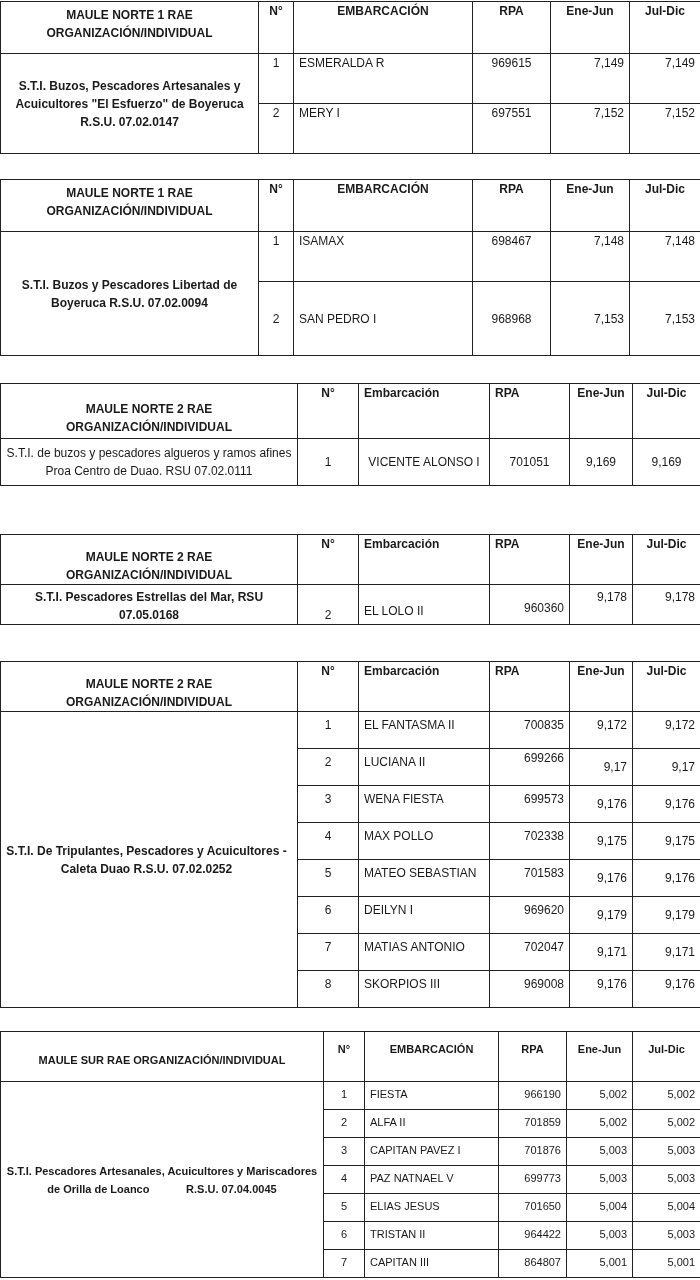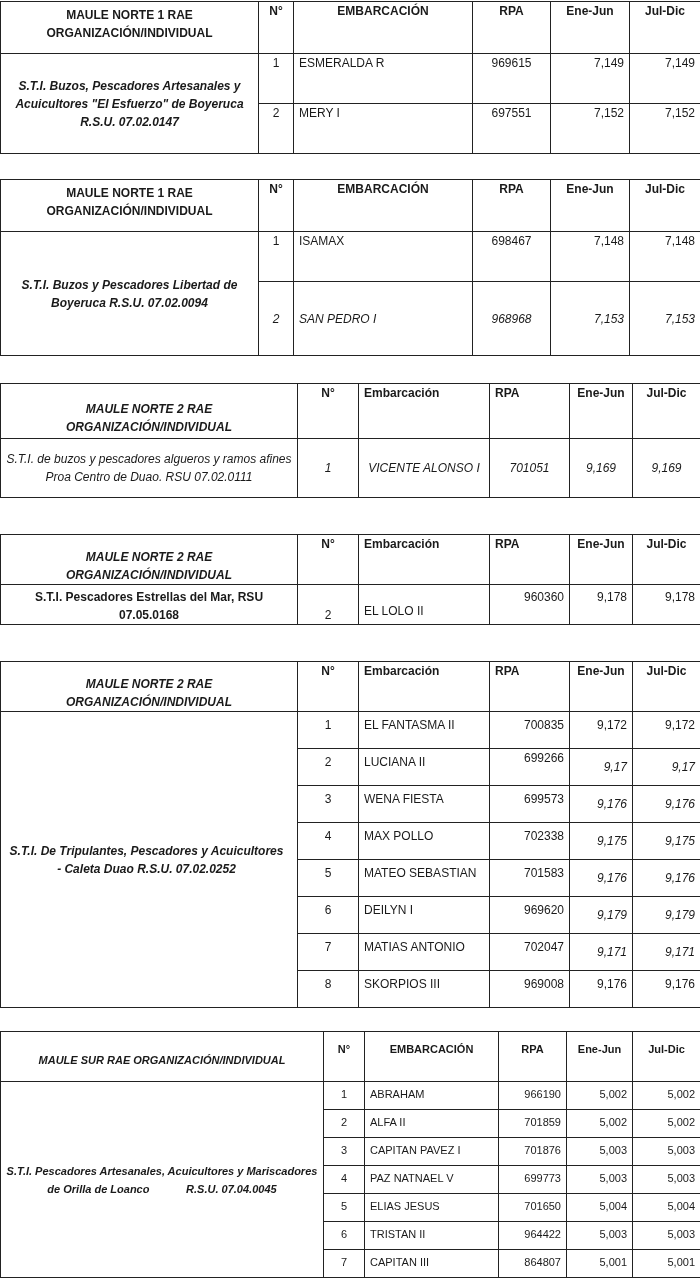--- a/index.html
+++ b/index.html
@@ -7,21 +7,21 @@
          font-family: "Liberation Sans", sans-serif; color: #1a1a1a; }
   .tbl { position: absolute; left: 0; width: 700px; border-collapse: collapse; table-layout: fixed; }
   .tbl td, .tbl th { border: 1.5px solid #222; padding: 0 5px; font-size: 12px; line-height: 18px; overflow: hidden; }
   .tbl th { font-weight: bold; font-size: 12px; }
   .tbl .org { font-weight: bold; text-align: center; }
   .tbl .org.plain { font-weight: normal; }
   .c { text-align: center; }
   .r { text-align: right; }
   .l { text-align: left; }
   .vt { vertical-align: top; padding-top: 10px; }
-  .vm { vertical-align: middle; font-style: italic; }
+  .vm { vertical-align: middle; }
   .vb { vertical-align: bottom; }
   .small td, .small th { font-size: 11px; }
 </style>
 </head>
 <body>
 
 <table class="tbl" style="top:1px;">
   <colgroup>
       <col style="width:258px">
       <col style="width:35px">
@@ -104,21 +104,21 @@
     </colgroup>
   <tbody>
       <tr style="height:55px">
     <th class="c vm" style="padding-top:14px">MAULE NORTE 2 RAE ORGANIZACIÓN/INDIVIDUAL</th>
     <th class="c vt">N°</th>
     <th class="l vt">Embarcación</th>
     <th class="l vt">RPA</th>
     <th class="c vt">Ene-Jun</th>
     <th class="c vt">Jul-Dic</th>
   </tr>
-  <tr style="height:59px">
+  <tr style="height:47px">
     <td class="org plain vm">S.T.I. de buzos y pescadores algueros y ramos afines Proa Centro de Duao. RSU 07.02.0111</td>
     <td class="c vm">1</td>
     <td class="c vm">VICENTE ALONSO I</td>
     <td class="c vm">701051</td>
     <td class="c vm">9,169</td>
     <td class="c vm">9,169</td>
   </tr>
 </tbody>
   </table>
 
@@ -137,21 +137,21 @@
     <th class="c vt">N°</th>
     <th class="l vt">Embarcación</th>
     <th class="l vt">RPA</th>
     <th class="c vt">Ene-Jun</th>
     <th class="c vt">Jul-Dic</th>
   </tr>
   <tr style="height:24px">
     <td class="org vt" style="padding-top:3px">S.T.I. Pescadores Estrellas del Mar, RSU 07.05.0168</td>
     <td class="c vb">2</td>
     <td class="l vt" style="padding-top:17px">EL LOLO II</td>
-    <td class="r vt" style="padding-top:3px">960360</td>
+    <td class="r vt" style="padding-top:14px">960360</td>
     <td class="r vt" style="padding-top:3px">9,178</td>
     <td class="r vt" style="padding-top:3px">9,178</td>
   </tr>
 </tbody>
   </table>
 
 <table class="tbl" style="top:661px;">
   <colgroup>
       <col style="width:297px">
       <col style="width:61px">
@@ -243,21 +243,21 @@
     <th class="c vm" style="padding-top:6px">MAULE SUR RAE ORGANIZACIÓN/INDIVIDUAL</th>
     <th class="c vt" style="padding-top:8px">N°</th>
     <th class="c vt" style="padding-top:8px">EMBARCACIÓN</th>
     <th class="c vt" style="padding-top:8px">RPA</th>
     <th class="c vt" style="padding-top:8px">Ene-Jun</th>
     <th class="c vt" style="padding-top:8px">Jul-Dic</th>
   </tr>
   <tr style="height:28px">
     <td rowspan="7" class="org vm" style="white-space:pre-wrap">S.T.I. Pescadores Artesanales, Acuicultores y Mariscadores de Orilla de Loanco            R.S.U. 07.04.0045</td>
     <td class="c vt" style="padding-top:3px">1</td>
-    <td class="l vt" style="padding-top:3px">ABRAHAM</td>
+    <td class="l vt" style="padding-top:3px">FIESTA</td>
     <td class="r vt" style="padding-top:3px">966190</td>
     <td class="r vt" style="padding-top:3px">5,002</td>
     <td class="r vt" style="padding-top:3px">5,002</td>
   </tr>
   <tr style="height:28px">
     <td class="c vt" style="padding-top:3px">2</td>
     <td class="l vt" style="padding-top:3px">ALFA II</td>
     <td class="r vt" style="padding-top:3px">701859</td>
     <td class="r vt" style="padding-top:3px">5,002</td>
     <td class="r vt" style="padding-top:3px">5,002</td>

